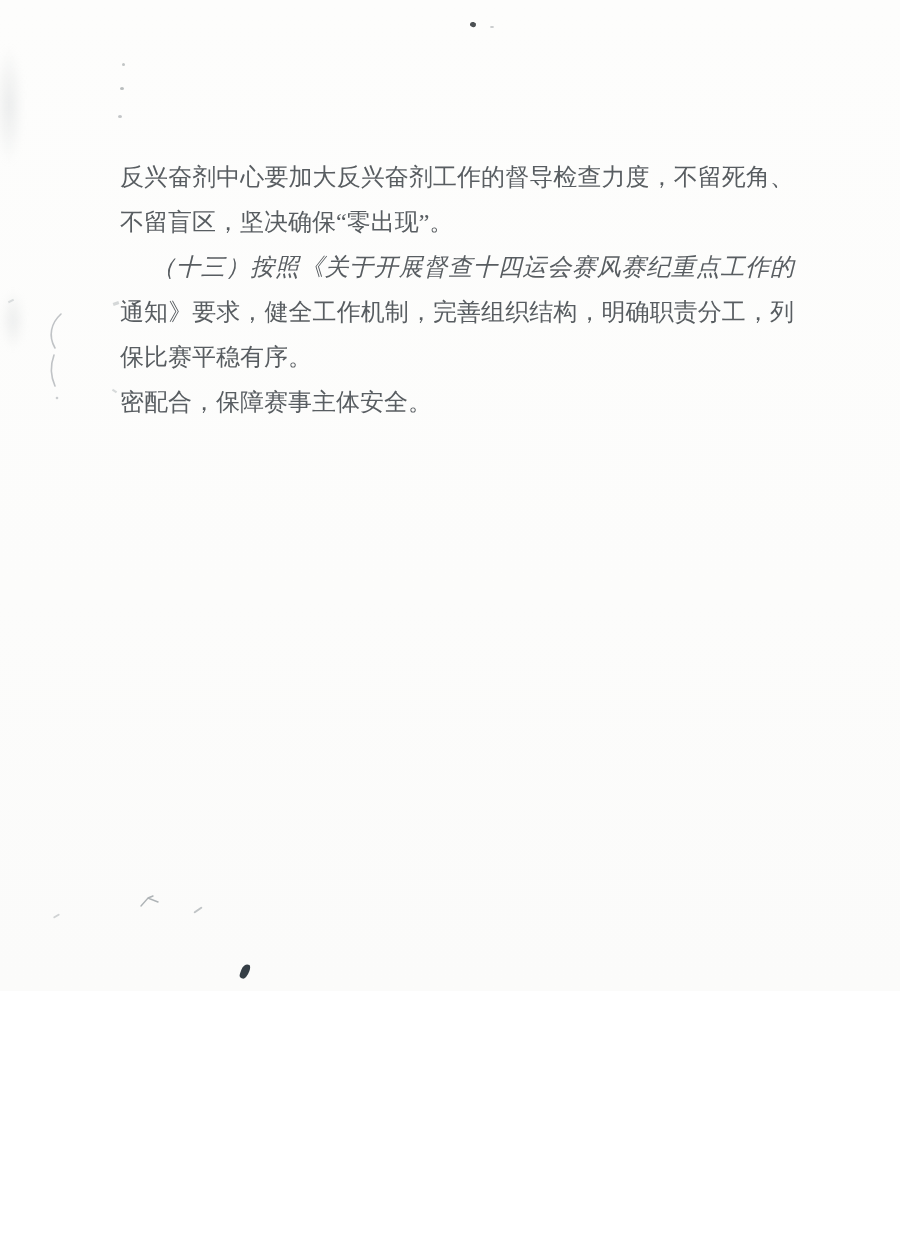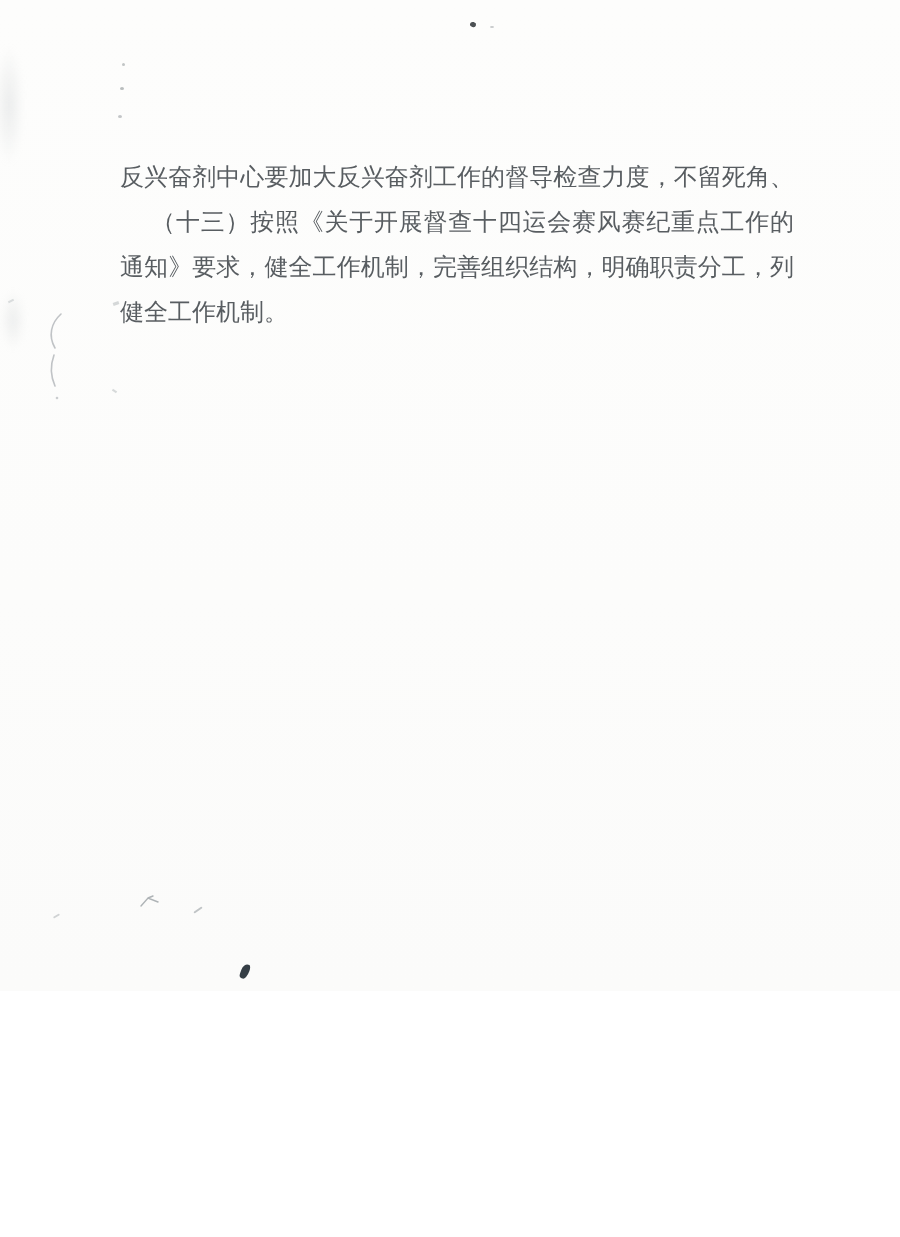--- a/index.html
+++ b/index.html
@@ -29,21 +29,21 @@
     line-height:45px;
     white-space:nowrap;
     text-rendering:optimizeLegibility;
   }
   .line.fill{
     white-space:normal;
     text-align:justify;
     text-align-last:justify;
     text-justify:inter-character;
   }
-  .line.ind{ text-indent:1.3em; }
+  .line.ind{ text-indent:1.3em;font-style:italic; }
   
   .pagenum{
     position:absolute;
     left:697px;top:1106px;width:90px;
     text-align:center;
     font-size:23px;
     letter-spacing:5px;
     color:#6e7478;
   }
   
@@ -112,28 +112,30 @@
   <div class="artifact ghost-line-top"></div>
   <div class="artifact ghost-band"></div>
   <div class="artifact ghost-band2"></div>
   <div class="artifact ghost-band3"></div>
   <div class="artifact ghost-line-bottom"></div>
 
   <div class="textblock">
 
     <div class="paragraph">
       <div class="line fill">反兴奋剂中心要加大反兴奋剂工作的督导检查力度，不留死角、</div>
+      <div class="line">不留盲区，坚决确保“零出现”。</div>
     </div>
 
     <div class="paragraph">
       <div class="line fill ind">（十三）按照《关于开展督查十四运会赛风赛纪重点工作的</div>
       <div class="line fill">通知》要求，健全工作机制，完善组织结构，明确职责分工，列</div>
-      <div class="line">健全工作机制。</div>
+      <div class="line">保比赛平稳有序。</div>
     </div>
 
     <div class="paragraph">
+      <div class="line">密配合，保障赛事主体安全。</div>
     </div>
 
   </div>
 
   <div class="pagenum">- 5 -</div>
 
 </div>
 
 </body></html>

